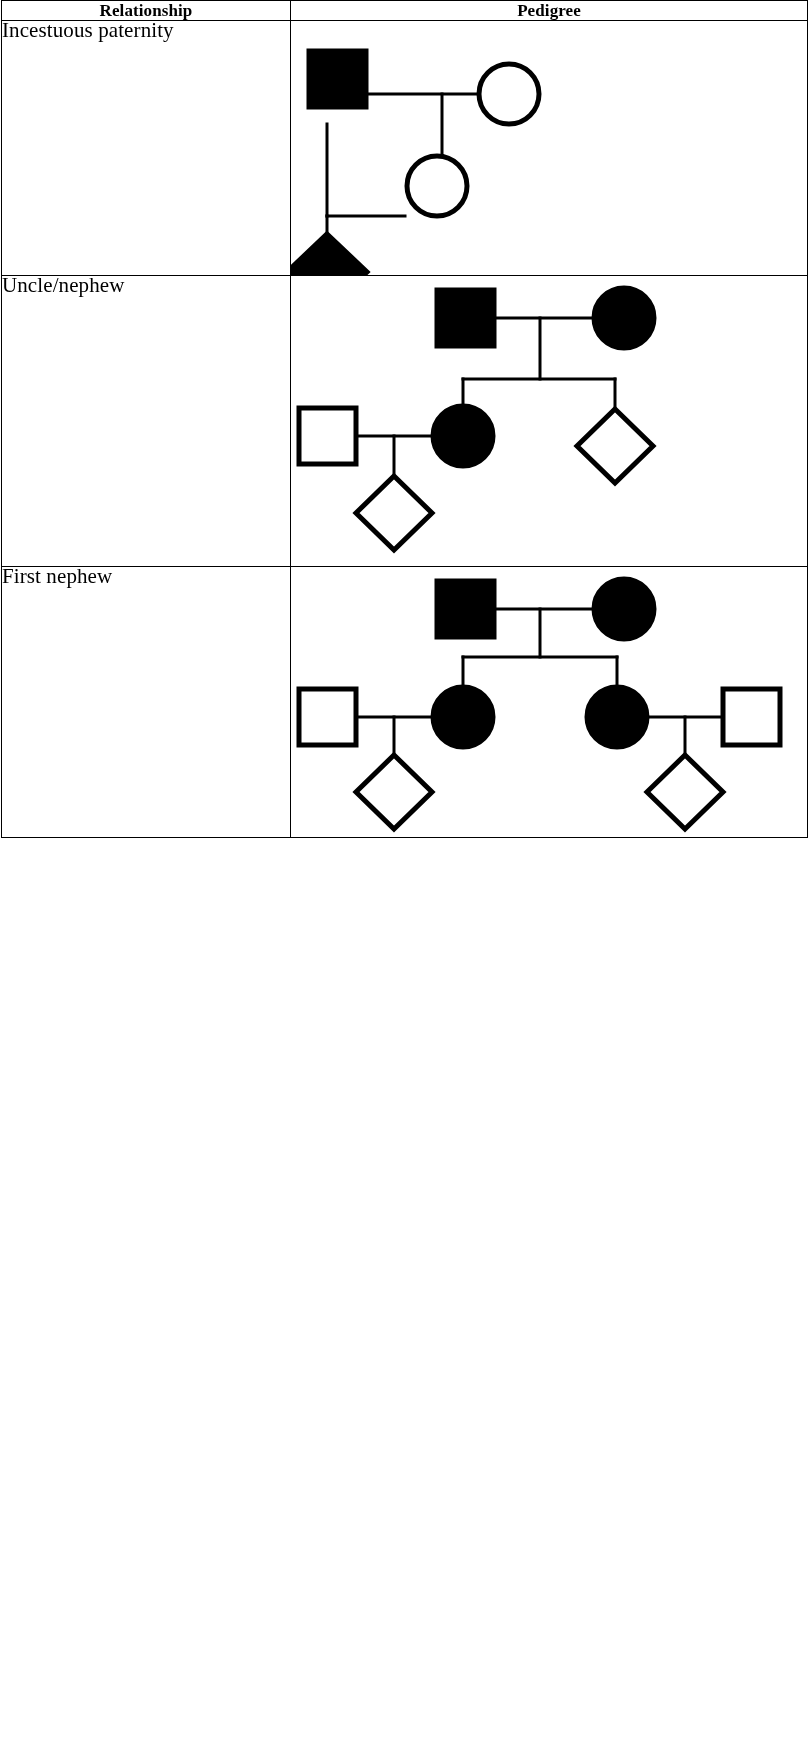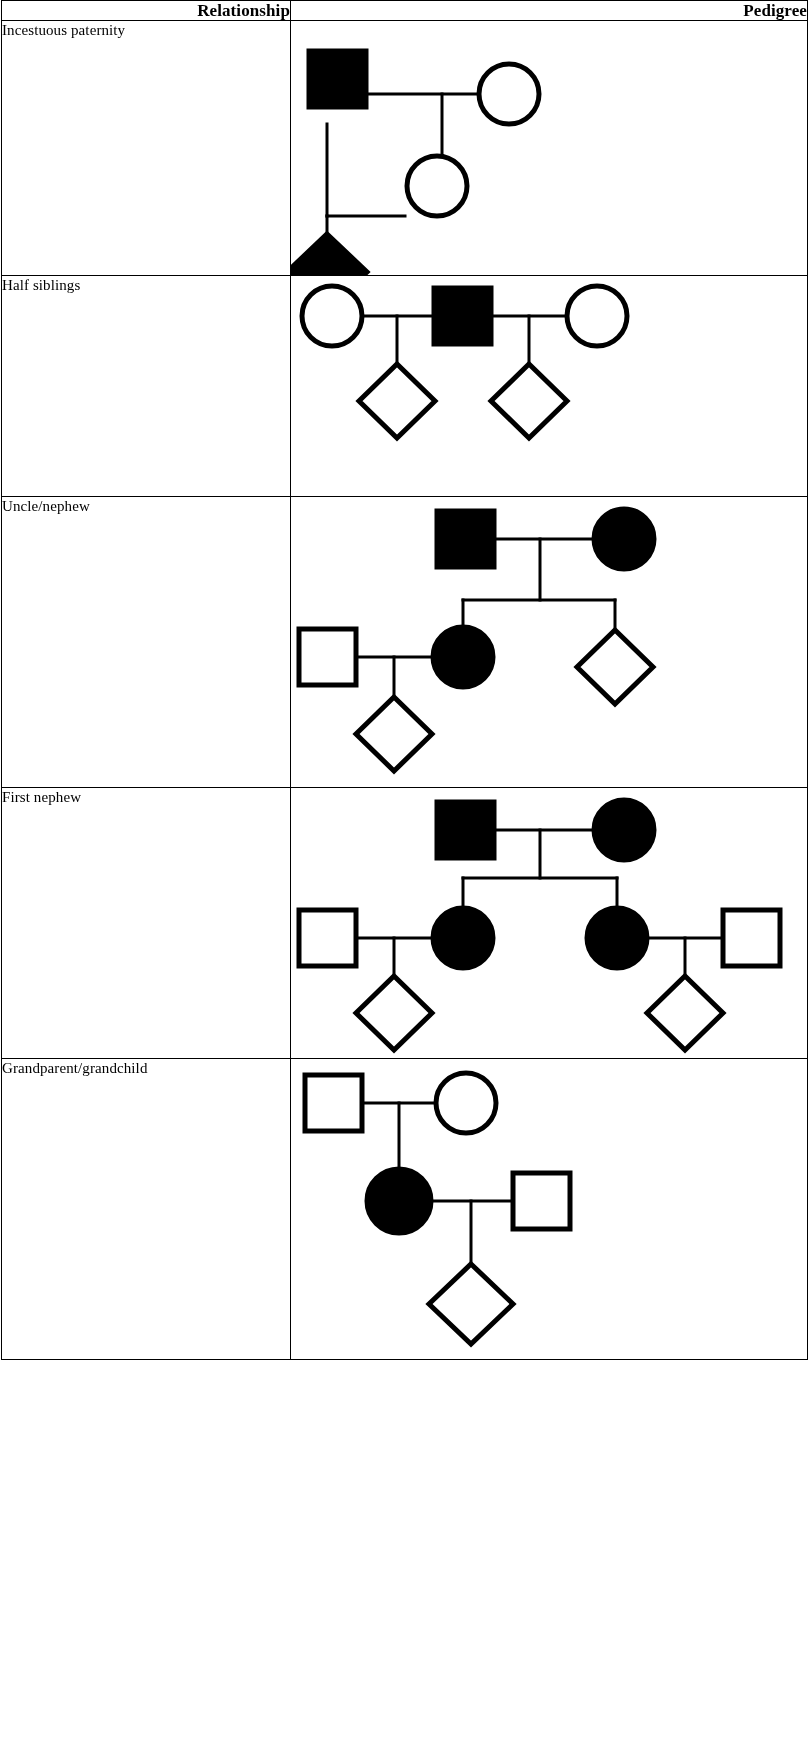--- a/index.html
+++ b/index.html
@@ -29,30 +29,30 @@
     vertical-align: top;
   }
 
   col.col-relationship { width: 289px; }
   col.col-pedigree     { width: 517px; }
 
   
   .head-cell {
     font-weight: bold;
     font-size: 17px;
-    text-align: right;
+    text-align: center;
     padding: 6px 0 6px 8px;
     height: 14px;
     line-height: 19px;
     letter-spacing: .1px;
   }
 
   
   .rel-cell {
-    font-size: 15px;
+    font-size: 21px;
     line-height: 19px;
     padding: 6px 0 0 8px;
     letter-spacing: .1px;
   }
 
   
   .ped-cell { padding: 0; }
   .ped-cell svg {
     display: block;
     width: 515px;
@@ -98,40 +98,20 @@
 
           <rect class="sym filled" x="18" y="30" width="57" height="56"></rect>
           <circle class="sym open" cx="218" cy="73" r="30"></circle>
           <circle class="sym open" cx="146" cy="165" r="30"></circle>
           <polygon class="sym filled" points="36,213 76,251 36,289 -4,251"></polygon>
         </svg>
       </td>
     </tr>
 
 
-    <tr>
-      <td class="rel-cell">Half siblings</td>
-      <td class="ped-cell">
-        <svg viewBox="0 0 515 220" height="220">
-
-          <line class="ln" x1="71" y1="40" x2="143" y2="40"></line>
-
-          <line class="ln" x1="200" y1="40" x2="276" y2="40"></line>
-
-          <line class="ln" x1="106" y1="40" x2="106" y2="88"></line>
-          <line class="ln" x1="238" y1="40" x2="238" y2="88"></line>
-
-          <circle class="sym open" cx="41" cy="40" r="30"></circle>
-          <rect class="sym filled" x="143" y="12" width="57" height="56"></rect>
-          <circle class="sym open" cx="306" cy="40" r="30"></circle>
-          <polygon class="sym open" points="106,88 144,125 106,162 68,125"></polygon>
-          <polygon class="sym open" points="238,88 276,125 238,162 200,125"></polygon>
-        </svg>
-      </td>
-    </tr>
 
     <tr>
       <td class="rel-cell">Uncle/nephew</td>
       <td class="ped-cell">
         <svg viewBox="0 0 515 290" height="290">
 
           <line class="ln" x1="203" y1="42" x2="303" y2="42"></line>
 
           <line class="ln" x1="249" y1="42" x2="249" y2="103"></line>
 
@@ -177,36 +157,15 @@
           <rect class="sym open" x="8" y="122" width="57" height="56"></rect>
           <circle class="sym filled" cx="172" cy="150" r="30"></circle>
           <circle class="sym filled" cx="326" cy="150" r="30"></circle>
           <rect class="sym open" x="432" y="122" width="57" height="56"></rect>
           <polygon class="sym open" points="103,188 141,225 103,262 65,225"></polygon>
           <polygon class="sym open" points="394,188 432,225 394,262 356,225"></polygon>
         </svg>
       </td>
     </tr>
 
-    <tr>
-      <td class="rel-cell">Grandparent/grandchild</td>
-      <td class="ped-cell">
-        <svg viewBox="0 0 515 300" height="300">
-
-          <line class="ln" x1="71" y1="44" x2="145" y2="44"></line>
-
-          <line class="ln" x1="108" y1="44" x2="108" y2="112"></line>
-
-          <line class="ln" x1="138" y1="142" x2="222" y2="142"></line>
-
-          <line class="ln" x1="180" y1="142" x2="180" y2="205"></line>
-
-          <rect class="sym open" x="14" y="16" width="57" height="56"></rect>
-          <circle class="sym open" cx="175" cy="44" r="30"></circle>
-          <circle class="sym filled" cx="108" cy="142" r="32"></circle>
-          <rect class="sym open" x="222" y="114" width="57" height="56"></rect>
-          <polygon class="sym open" points="180,205 222,245 180,285 138,245"></polygon>
-        </svg>
-      </td>
-    </tr>
 
   </tbody>
 </table>
 
 </body></html>

